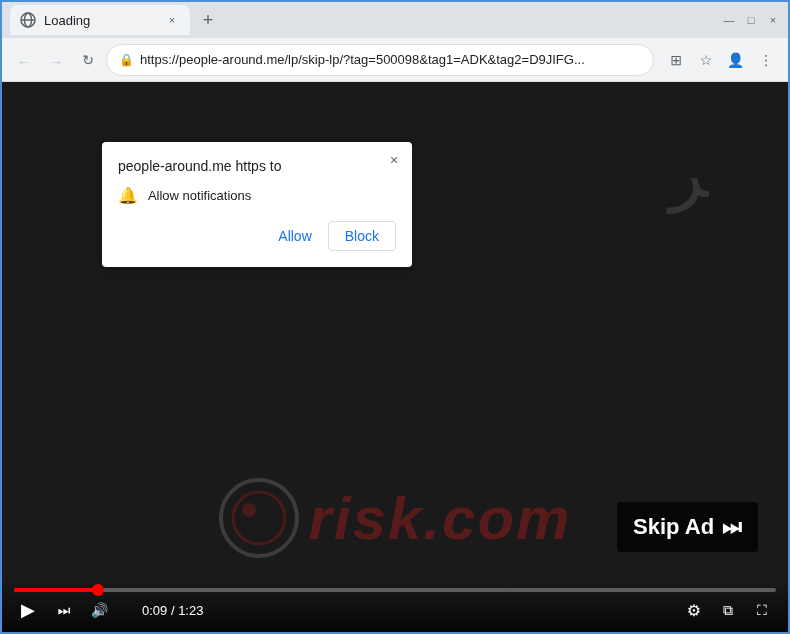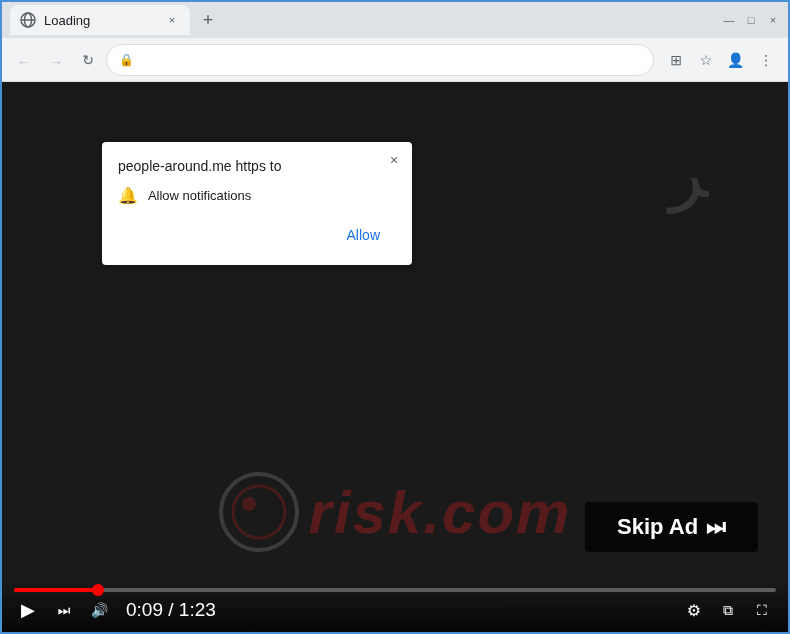--- a/index.html
+++ b/index.html
@@ -154,21 +154,21 @@
     .page-content {
       flex: 1;
       background: #1a1a1a;
       position: relative;
       overflow: hidden;
     }
 
     
     .watermark {
       position: absolute;
-      bottom: 80px;
+      bottom: 74px;
       left: 0;
       right: 0;
       display: flex;
       align-items: center;
       justify-content: center;
       pointer-events: none;
     }
     .watermark-logo {
       display: flex;
       align-items: center;
@@ -202,21 +202,21 @@
       font-family: Arial, sans-serif;
     }
 
     
     .skip-ad-btn {
       position: absolute;
       bottom: 80px;
       right: 30px;
       background: rgba(0,0,0,0.75);
       color: #fff;
-      padding: 12px 32px;
+      padding: 12px 16px;
       font-size: 22px;
       font-weight: bold;
       border-radius: 4px;
       display: flex;
       align-items: center;
       gap: 8px;
       cursor: pointer;
     }
 
     
@@ -263,22 +263,22 @@
       font-size: 18px;
       cursor: pointer;
       display: flex;
       align-items: center;
       justify-content: center;
       width: 28px;
       height: 28px;
     }
     .time-display {
       color: #fff;
-      font-size: 19px;
-      margin-left: 4px;
+      font-size: 13px;
+      margin-left: 20px;
     }
     .right-controls {
       margin-left: auto;
       display: flex;
       gap: 6px;
       align-items: center;
     }
 
     
     .notification-popup {
@@ -370,20 +370,21 @@
       <div class="win-btn">×</div>
     </div>
   </div>
 
   <div class="address-bar-row">
     <div class="nav-btn disabled">←</div>
     <div class="nav-btn disabled">→</div>
     <div class="nav-btn">↻</div>
     <div class="address-bar">
       <span class="lock-icon">🔒</span>
+      <span class="address-text">https://people-around.me/lp/skip-lp/?tag=500098&amp;tag1=ADK&amp;tag2=D9JIFG...</span>
     </div>
     <div class="toolbar-icons">
       <div class="toolbar-icon">⊞</div>
       <div class="toolbar-icon">☆</div>
       <div class="toolbar-icon">👤</div>
       <div class="toolbar-icon">⋮</div>
     </div>
   </div>
 
   <div class="page-content">
@@ -427,17 +428,18 @@
 
     <div class="notification-popup">
       <div class="popup-close">×</div>
       <div class="popup-title">people-around.me https to</div>
       <div class="popup-notification-row">
         <span class="bell-icon">🔔</span>
         <span class="popup-notification-text">Allow notifications</span>
       </div>
       <div class="popup-buttons">
         <button class="popup-btn popup-btn-allow">Allow</button>
+        <button class="popup-btn popup-btn-block">Block</button>
       </div>
     </div>
 
   </div>
 </div>
 
 </body></html>

